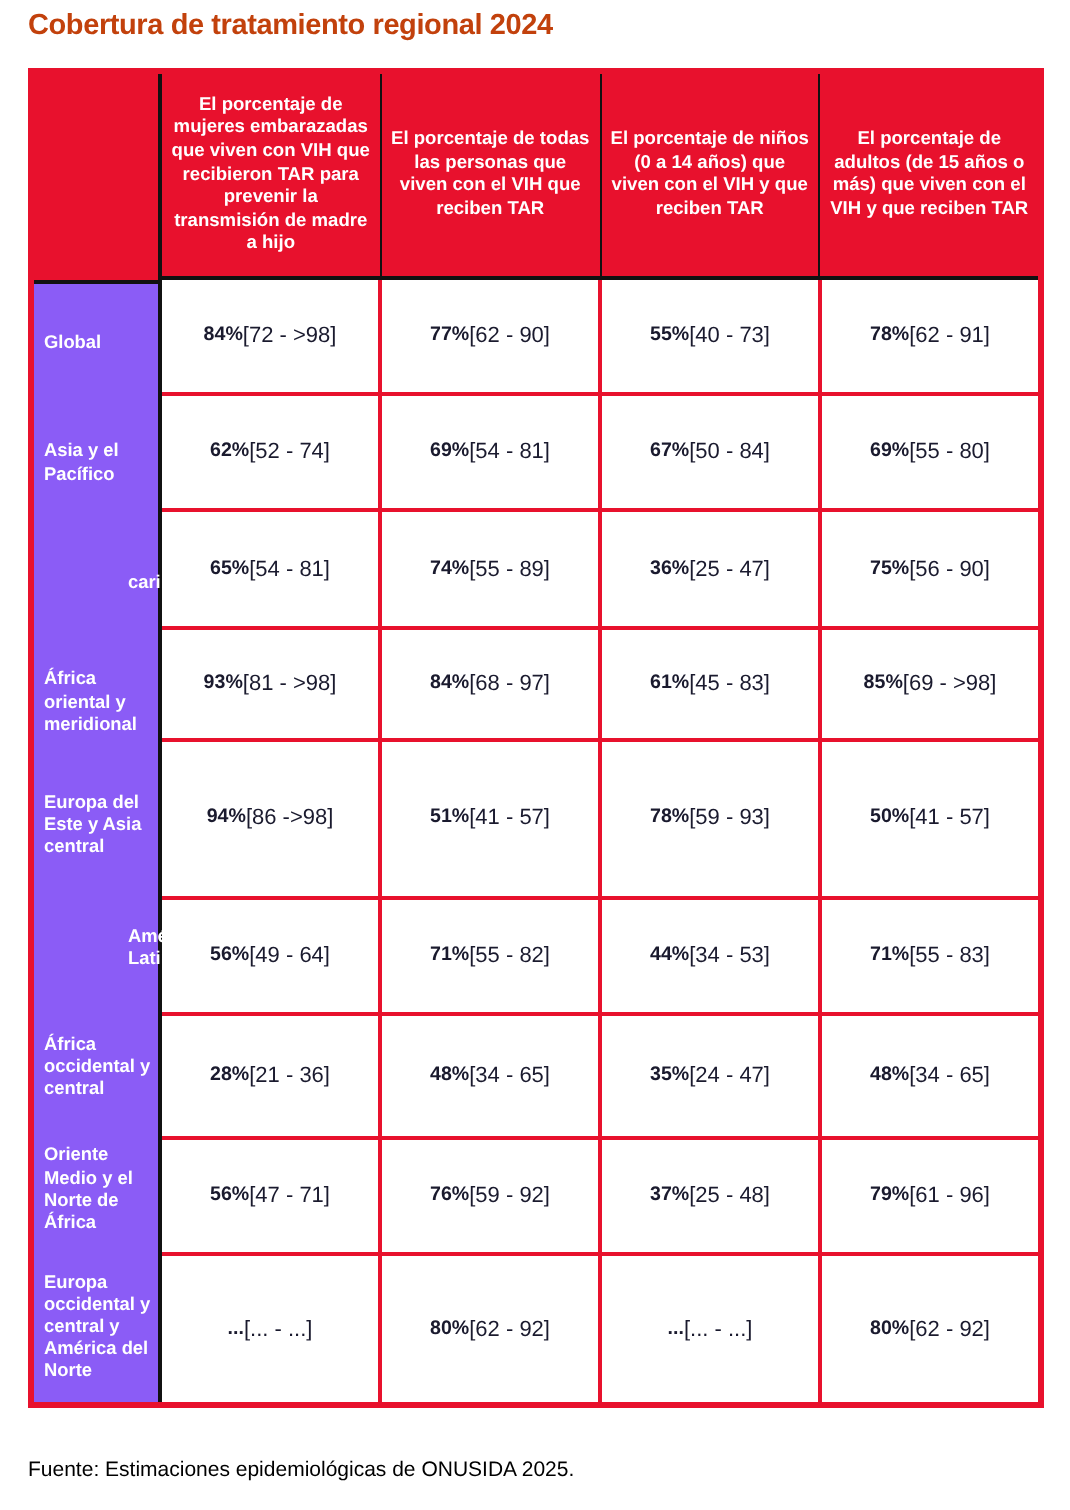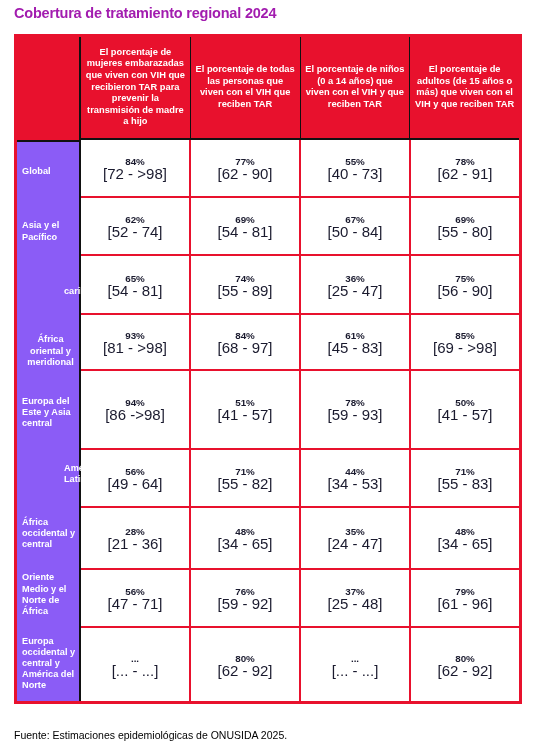--- a/index.html
+++ b/index.html
@@ -18,21 +18,21 @@
     width: 535px;
     height: 755px;
     box-sizing: border-box;
   }
   .page-title {
     position: absolute;
     left: 14px;
     top: 5px;
     font-size: 14.5px;
     font-weight: bold;
-    color: #a21caf;
+    color: #c2410c;
     letter-spacing: -0.2px;
     white-space: nowrap;
   }
   .table-wrap {
     position: absolute;
     left: 14px;
     top: 34px;
     width: 508px;
     height: 670px;
     box-sizing: border-box;
@@ -105,37 +105,36 @@
     background: #ffffff;
   }
   .data-row:last-child {
     border-bottom: none;
   }
   .data-cell {
     flex: 1 1 0;
     box-sizing: border-box;
     border-right: 2px solid #E8112D;
     display: flex;
-    flex-direction: column;
     align-items: center;
     justify-content: center;
     color: #111827;
     padding: 2px;
   }
   .data-cell:last-child {
     border-right: none;
   }
   .val {
     font-size: 9.8px;
     font-weight: bold;
     line-height: 12px;
     color: #1a1a2e;
   }
   .rng {
-    font-size: 15px;
+    font-size: 11px;
     font-weight: normal;
     line-height: 12px;
     color: #1a1a2e;
   }
   .footer-note {
     position: absolute;
     left: 14px;
     top: 729px;
     font-size: 10.5px;
     color: #000000;
@@ -150,21 +149,21 @@
   <div class="page-title">Cobertura de tratamiento regional 2024</div>
 
   <div class="table-wrap">
 
     <div class="label-col">
       <div class="label-header" style="height: 105px;"></div>
 
     <div class="label-cell" style="height: 59.7861px;">Global</div>
         <div class="label-cell" style="height: 59.7861px;">Asia y el Pacífico</div>
         <div class="label-cell" style="height: 59.7861px; margin-left: 42px;">caribe</div>
-        <div class="label-cell" style="height: 59.7861px; text-align: center;">África oriental y meridional</div>
+        <div class="label-cell" style="height: 59.7861px;">África oriental y meridional</div>
         <div class="label-cell" style="height: 62.7754px;">Europa del Este y Asia central</div>
         <div class="label-cell" style="height: 59.7861px; margin-left: 42px;">América Latina</div>
         <div class="label-cell" style="height: 59.7861px;">África occidental y central</div>
         <div class="label-cell" style="height: 62.7754px;">Oriente Medio y el Norte de África</div>
         <div class="label-cell" style="height: 74.7326px;">Europa occidental y central y América del Norte</div>
       </div>
 
     <div class="data-col">
       <div class="header-row" style="height: 105px;">
 

